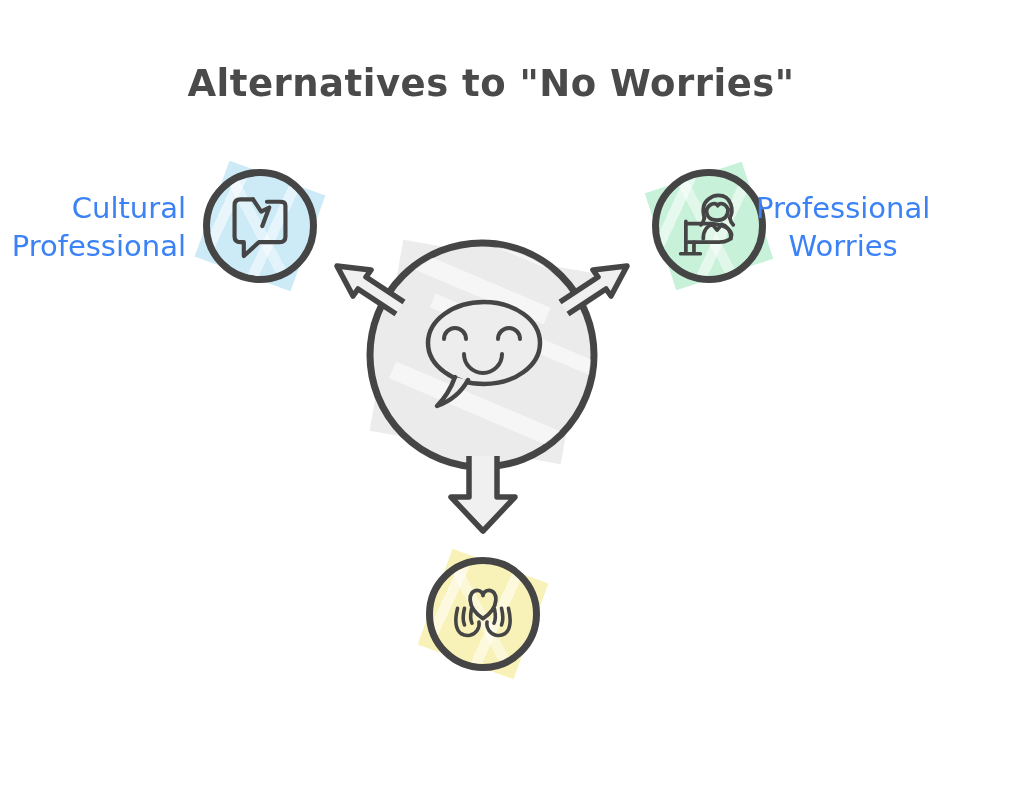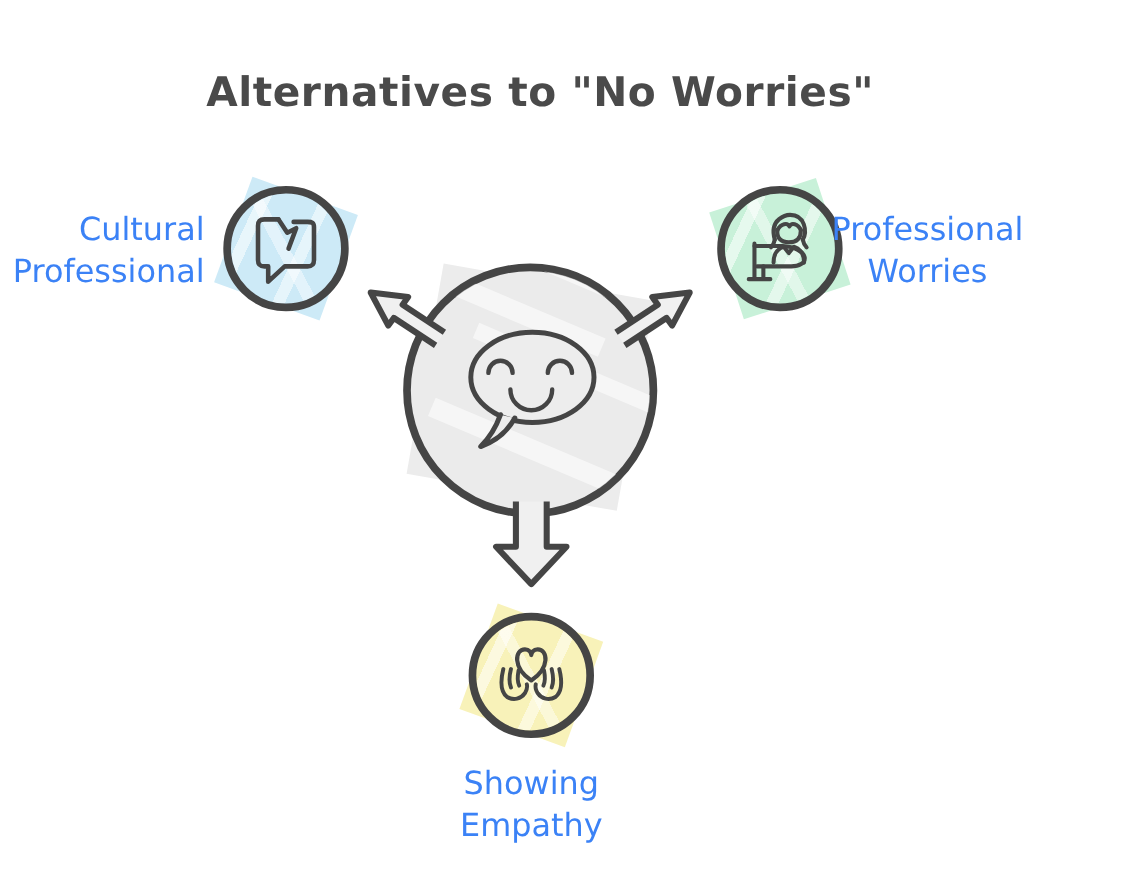--- a/index.html
+++ b/index.html
@@ -113,18 +113,14 @@
     <svg width="74" height="74" viewBox="0 0 64 64">
       <path class="ico" stroke-width="3.3" d="M 32,36 C 17,26 19,11.5 27,11.5 C 30.5,11.5 32,14.5 32,16 C 32,14.5 33.5,11.5 37,11.5 C 45,11.5 47,26 32,36 Z"></path>
       <path class="ico" stroke-width="3.1" d="M 10,27 C 7.5,37 8,45 13,49 C 18,52 24,50.5 27,46 C 28.5,43.5 29,41 28.5,39"></path>
       <path class="ico" stroke-width="3.1" d="M 16,27 C 14.5,33 14.5,38 16,41.5"></path>
       <path class="ico" stroke-width="3.1" d="M 22,28 C 21,33 21,37 22.5,40"></path>
       <path class="ico" stroke-width="3.1" d="M 54,27 C 56.5,37 56,45 51,49 C 46,52 40,50.5 37,46 C 35.5,43.5 35,41 35.5,39"></path>
       <path class="ico" stroke-width="3.1" d="M 48,27 C 49.5,33 49.5,38 48,41.5"></path>
       <path class="ico" stroke-width="3.1" d="M 42,28 C 43,33 43,37 41.5,40"></path>
     </svg>
   </div>
-  <div class="node-label label-bottom">
-    <span>Showing</span>
-    <span>Empathy</span>
-  </div>
 
 </div>
 
 </body></html>

